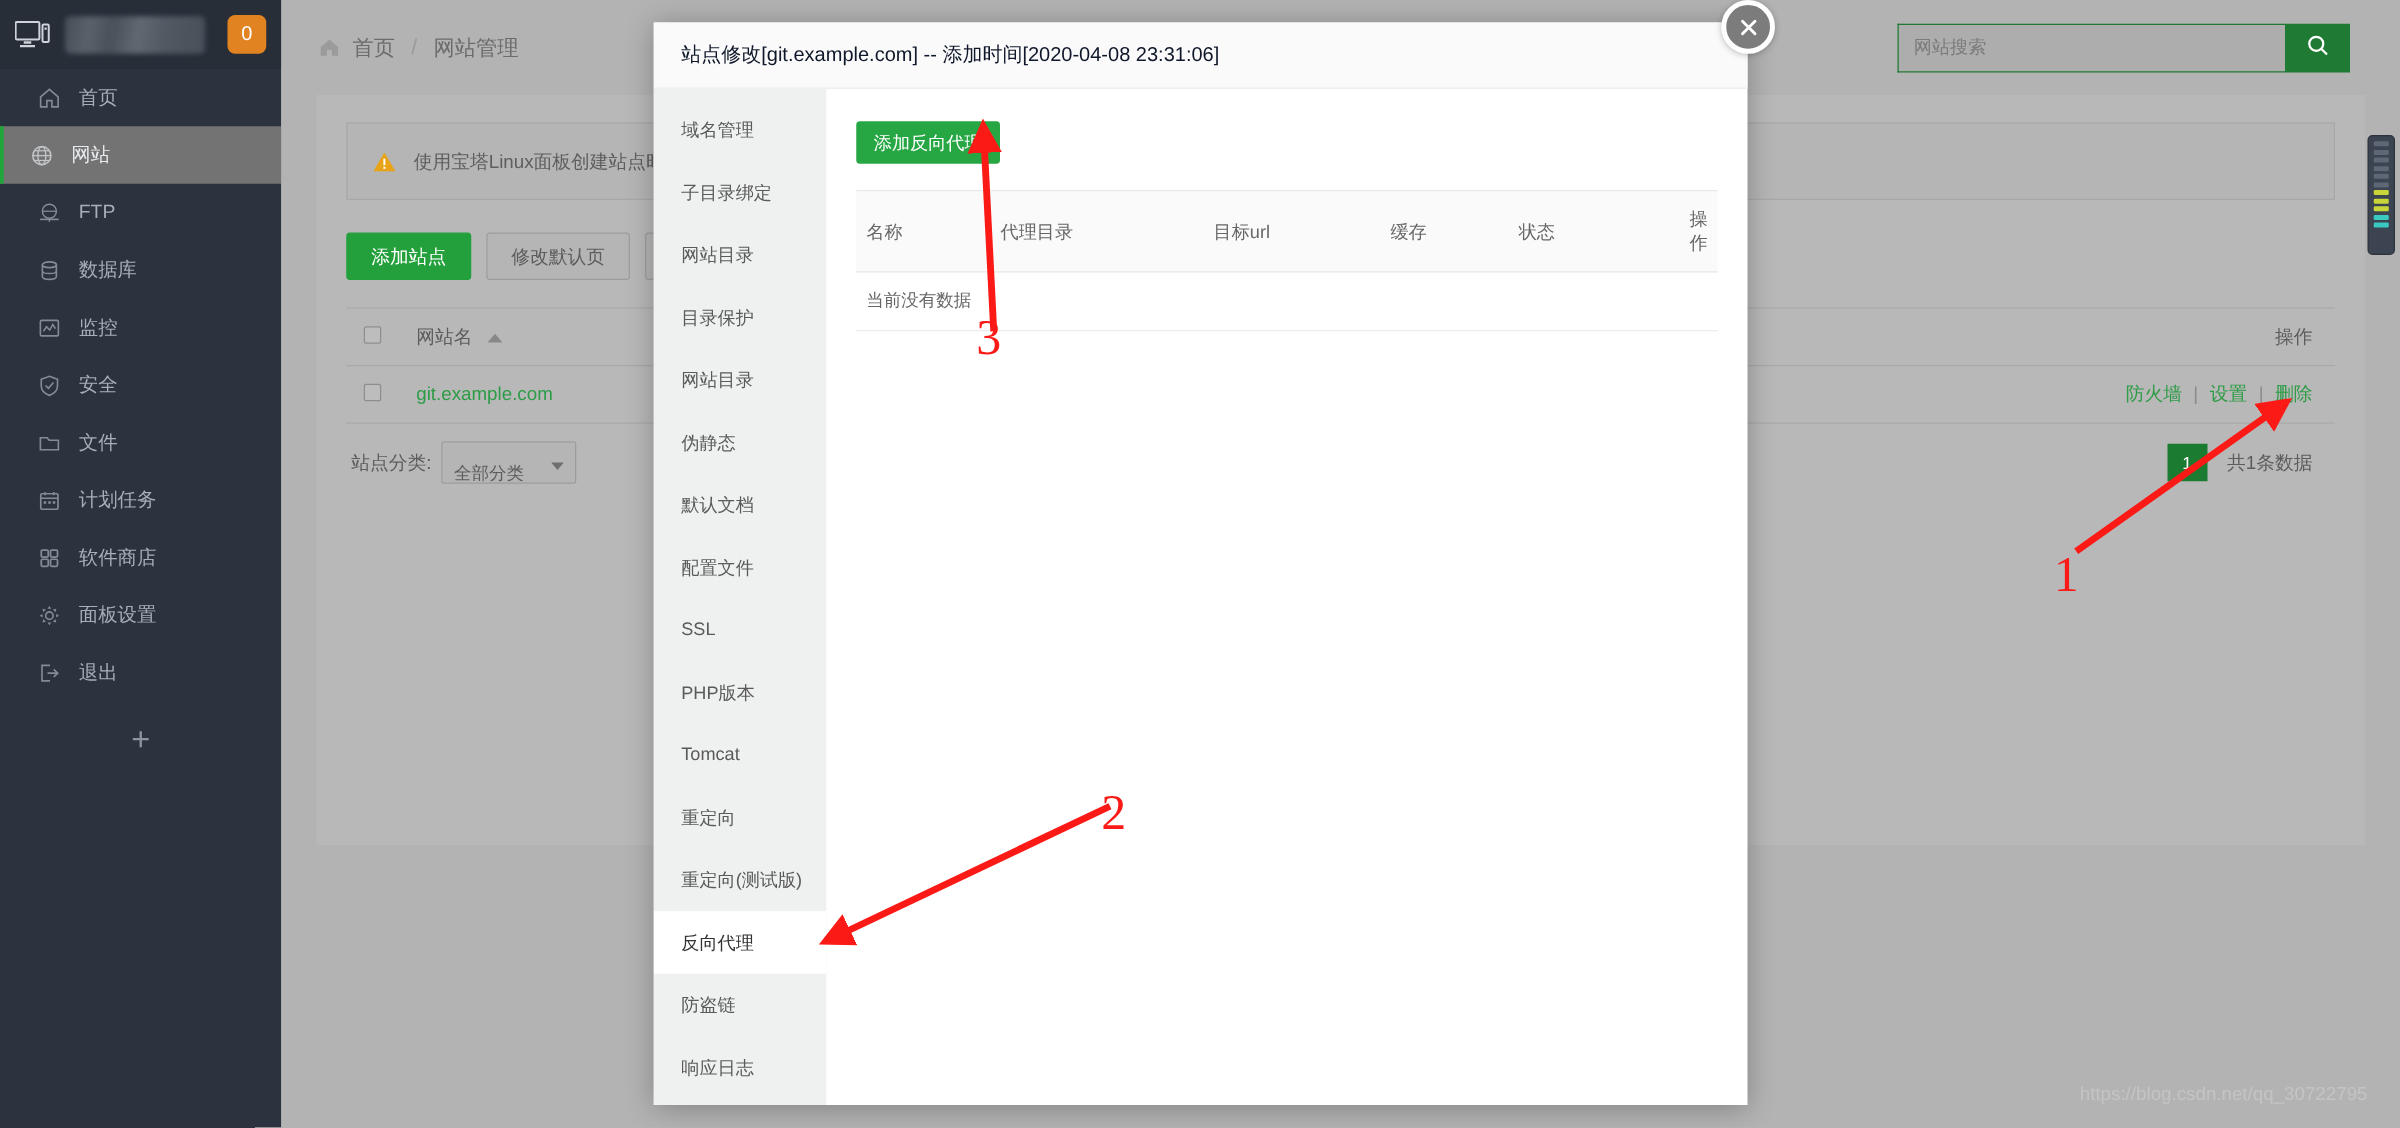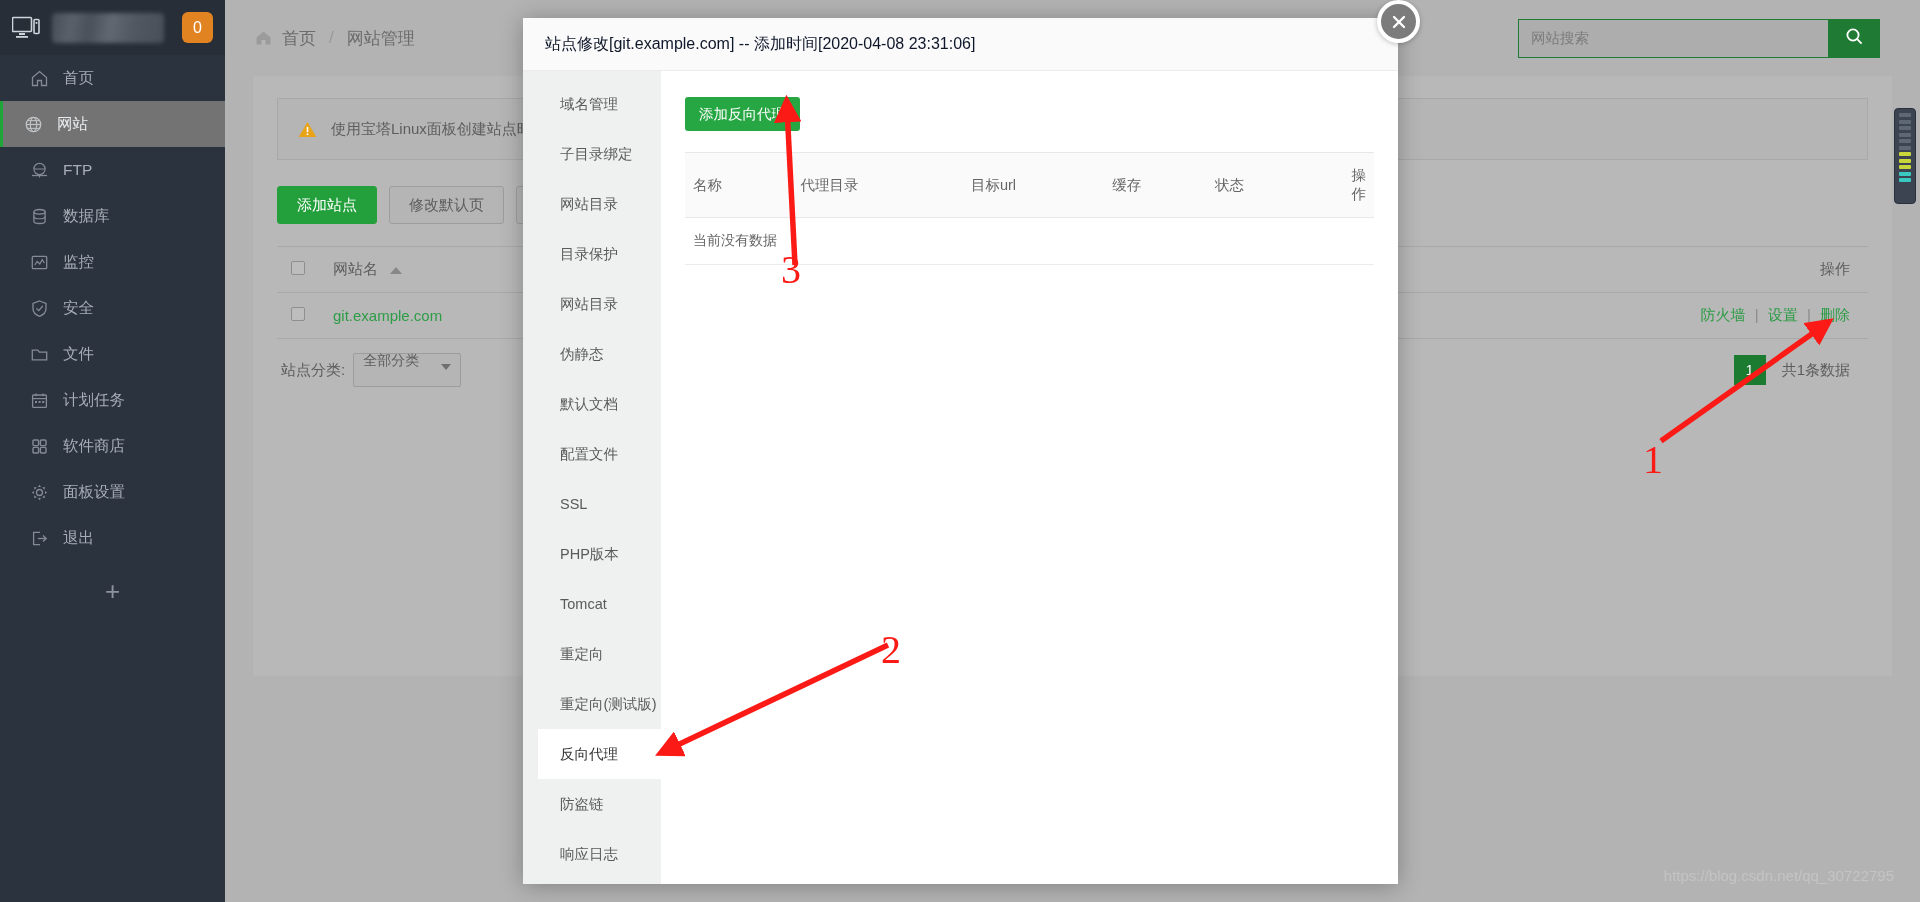--- a/index.html
+++ b/index.html
@@ -107,21 +107,21 @@
   td.ops, th.ops { text-align: right !important; padding-right: 18px !important; }
   .oplink { color: #2d9c46; cursor: pointer; }
   .opsep { color: #8a8a8a; margin: 0 5px; }
   .bottomrow {
     display: flex; align-items: center; justify-content: space-between;
     padding: 14px 4px 20px 4px;
   }
   .catwrap { display: flex; align-items: center; gap: 8px; font-size: 15px; color: #5d5d5d; }
   .selectbox {
     width: 108px; height: 32px; border: 1px solid #9d9d9d; background: #b5b5b5;
-    display: flex; align-items: flex-end; justify-content: space-between;
+    display: flex; align-items: flex-start; justify-content: space-between;
     padding: 16px 9px; font-size: 14px; color: #5d5d5d; border-radius: 2px; cursor: pointer;
   }
   .caret-dn {
     border-left: 5px solid transparent; border-right: 5px solid transparent;
     border-top: 6px solid #6f6f6f;
   }
   .pager { display: flex; align-items: center; gap: 16px; padding-right: 14px; }
   .pagenum {
     width: 32px; height: 30px; background: #1b7b30; color: #fff; font-size: 14px;
     display: flex; align-items: center; justify-content: center; cursor: pointer;
@@ -137,21 +137,21 @@
     height: 53px; display: flex; align-items: center; padding-left: 22px;
     font-size: 16px; color: #0f172a; background: #fafafa; border-bottom: 1px solid #ececec;
   }
   .modal-close {
     position: absolute; right: -22px; top: -18px; width: 43px; height: 43px;
     border-radius: 50%; background: #7c7c7c; border: 4px solid #fff;
     display: flex; align-items: center; justify-content: center; cursor: pointer;
     box-shadow: 0 1px 5px rgba(0,0,0,.25);
   }
   .modal-body { display: flex; height: 813px; }
-  .modal-nav { width: 138px; background: #eff0f0; padding-top: 8px; overflow: hidden; padding-left: 15px; }
+  .modal-nav { width: 138px; background: #eff0f0; padding-top: 8px; overflow: hidden; }
   .nav-item {
     height: 50px; display: flex; align-items: center; padding-left: 22px;
     font-size: 14.5px; color: #5a5a5a; cursor: pointer;
   }
   .nav-item.active { background: #fff; color: #333; }
   .modal-main { flex: 1; padding: 26px 24px 0 24px; }
   .addbtn {
     height: 34px; padding: 0 14px; background: #27a744; color: #fff; font-size: 14.5px;
     border: none; border-radius: 3px; cursor: pointer;
     display: inline-flex; align-items: center;

